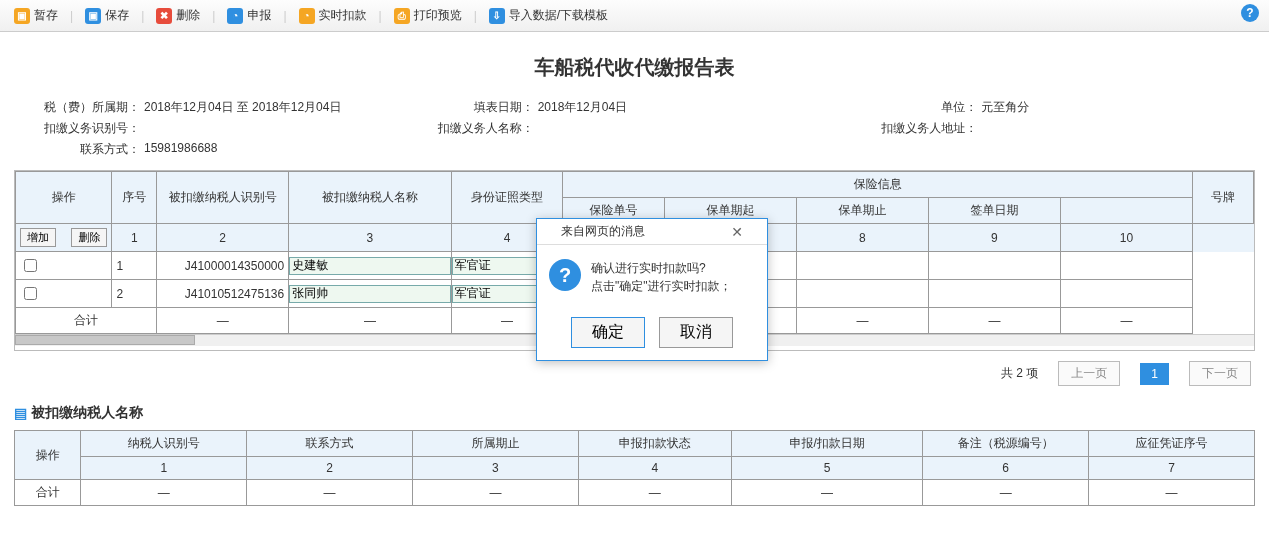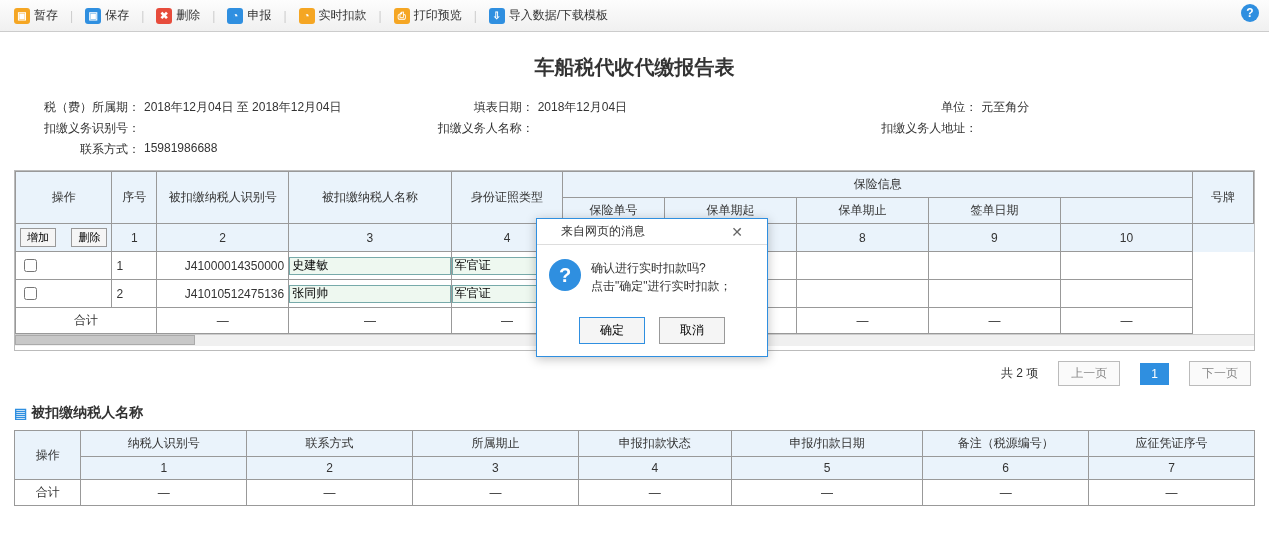--- a/index.html
+++ b/index.html
@@ -140,21 +140,21 @@
     display: flex; align-items: center; justify-content: center;
     font-size: 20px; font-weight: bold;
     flex-shrink: 0;
   }
   .modal-msg { font-size: 12px; line-height: 1.5; }
   .modal-foot {
     display: flex; justify-content: center; gap: 14px; padding: 8px 0 12px;
   }
   .m-btn {
     border: 1px solid #999; background: #f5f5f5;
-    padding: 4px 20px; font-size: 12px; cursor: pointer;
+    padding: 4px 20px; font-size: 16px; cursor: pointer;
   }
   .m-btn.primary { border: 1px solid #2f8fe0; }
 </style>
 </head>
 <body>
 
 <div class="toolbar">
   <div class="tb-item">
     <span class="tb-icon ic-orange">▣</span>
     <span>暂存</span>

